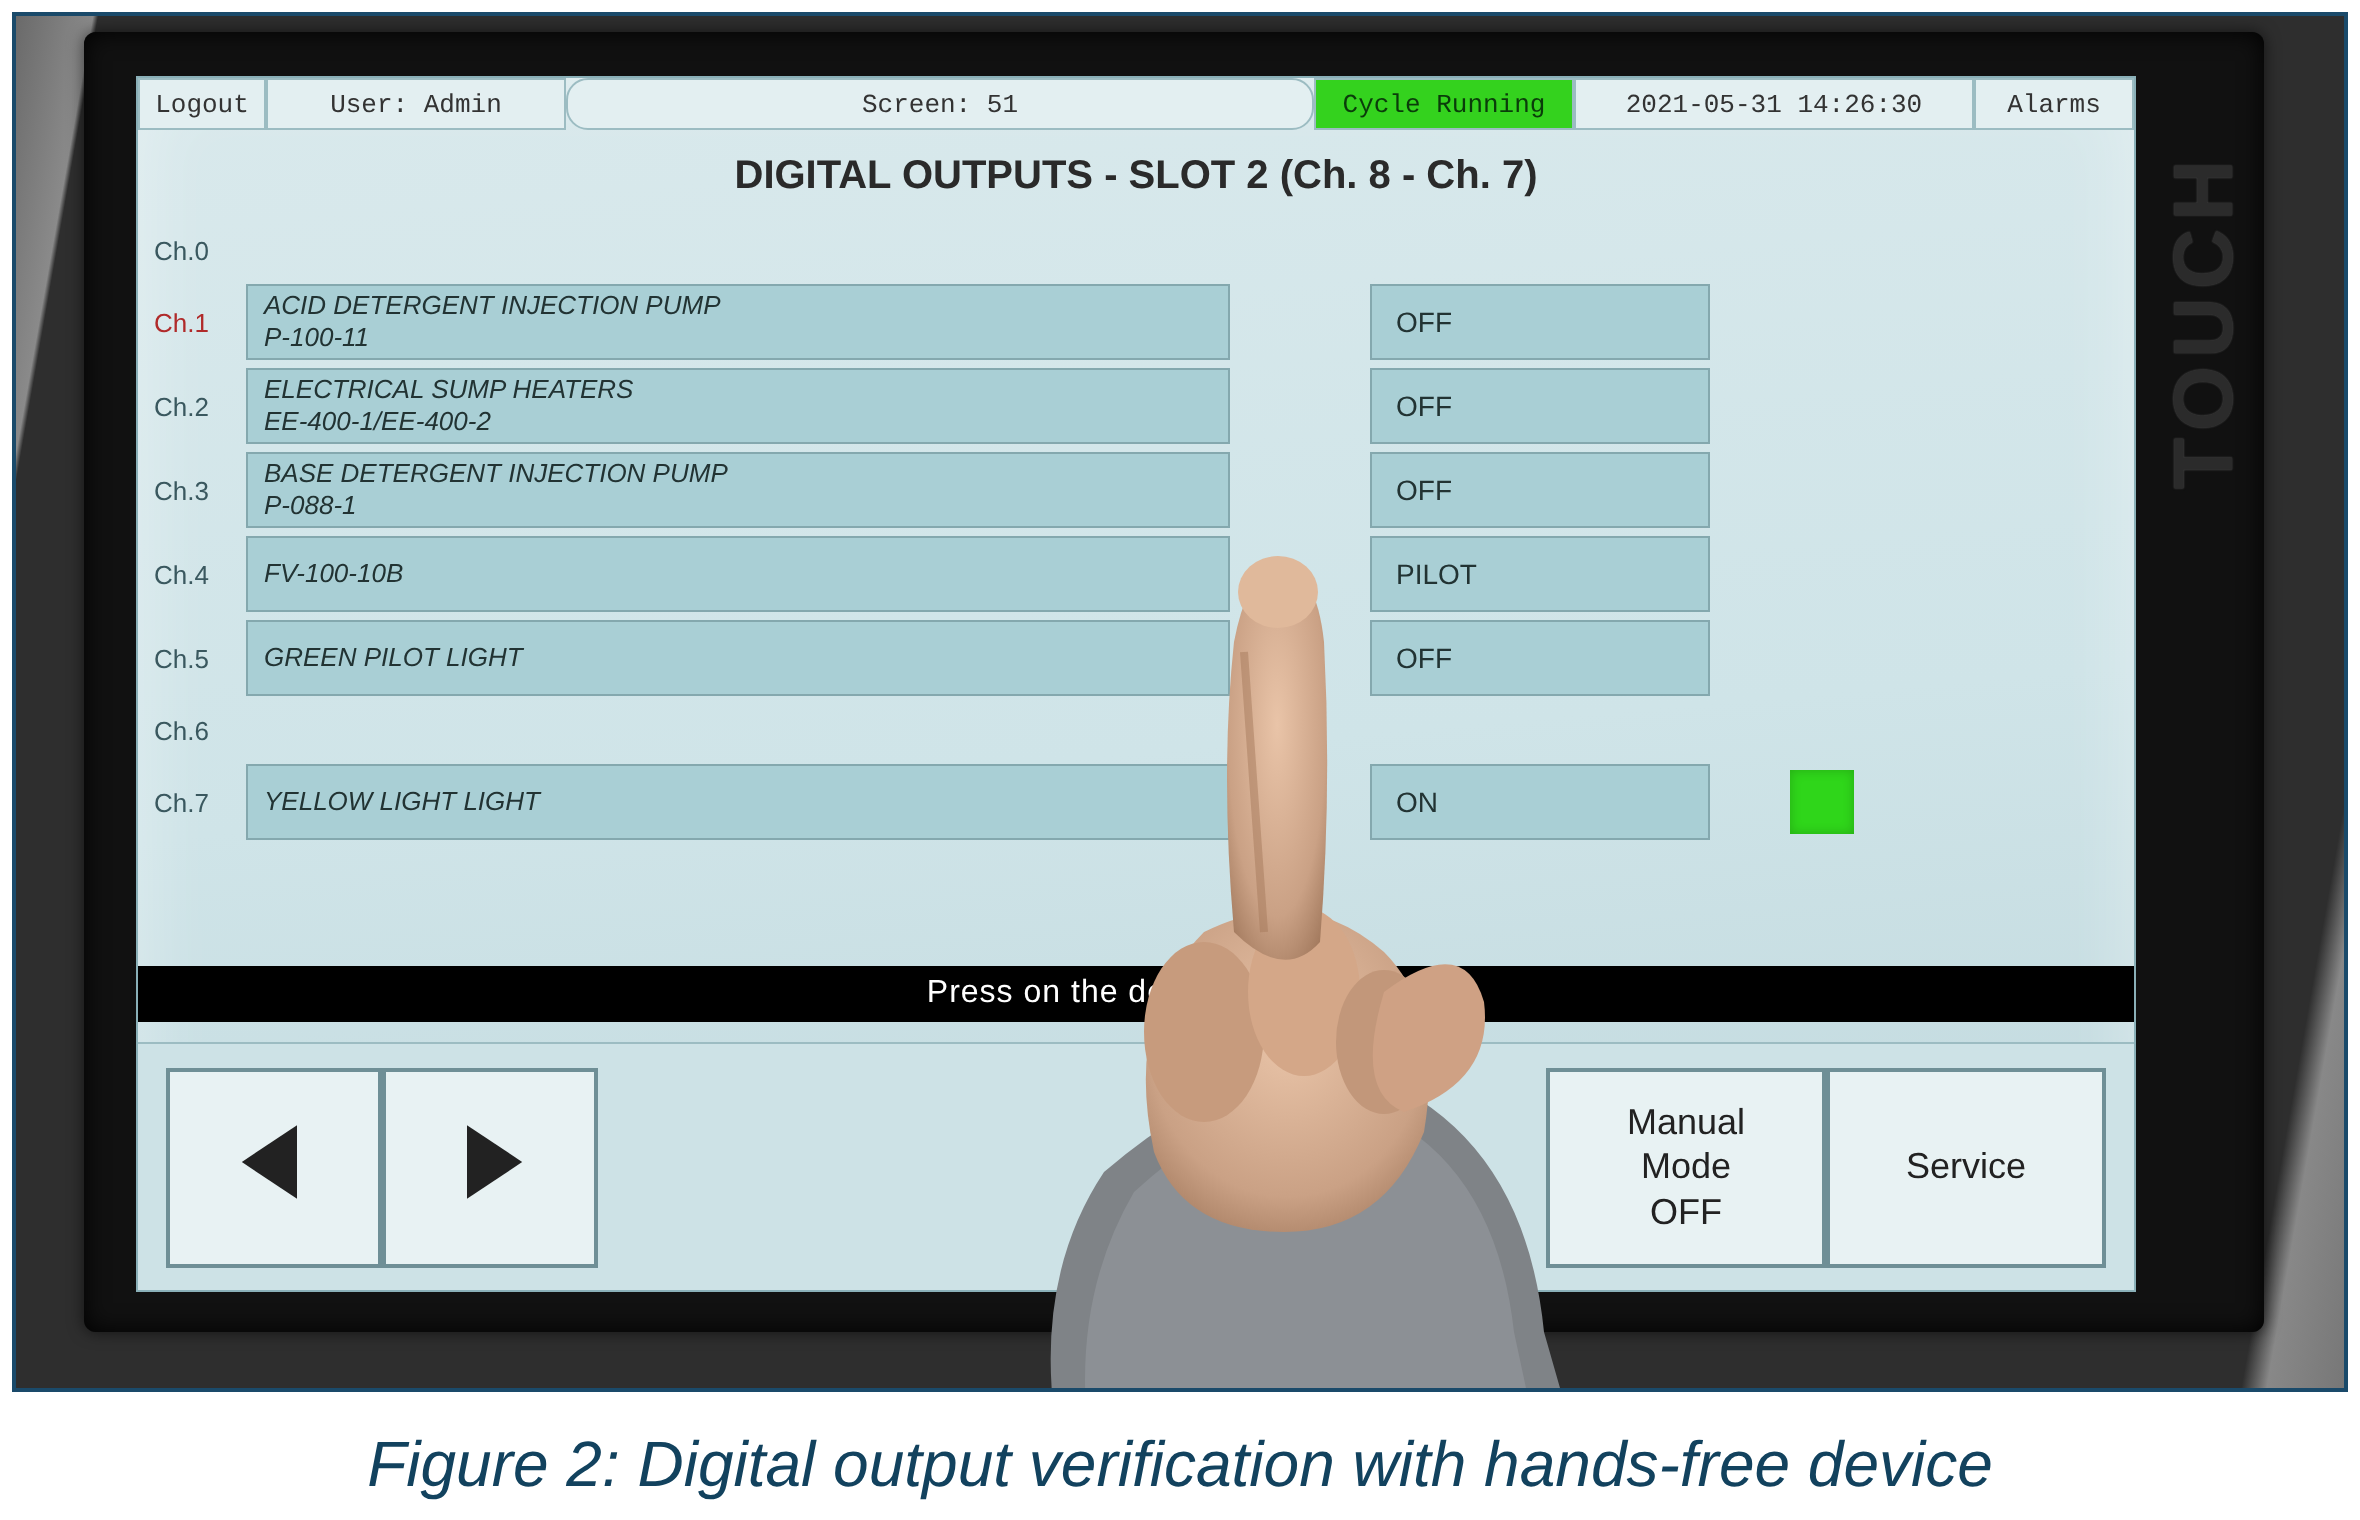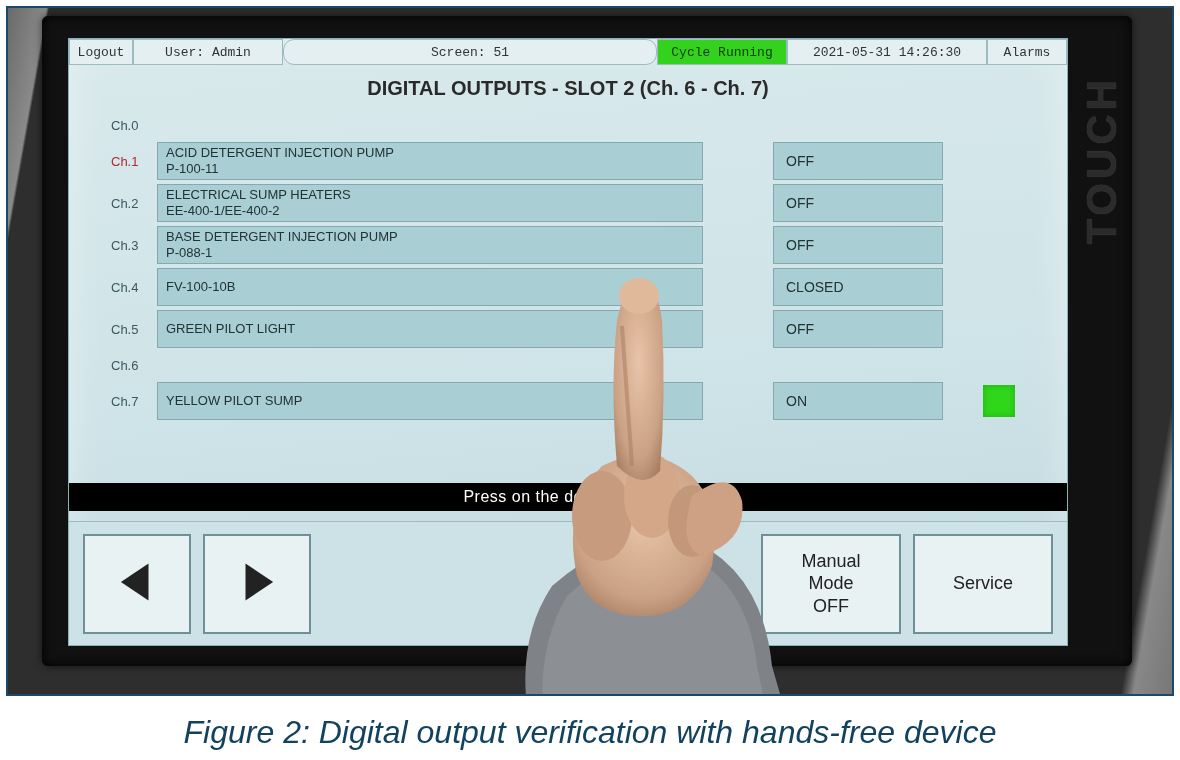--- a/index.html
+++ b/index.html
@@ -75,40 +75,40 @@
   .tb-time { width: 200px; }
   .tb-alarms { width: 80px; cursor:pointer;}
   .title {
     text-align:center;
     font-size: 20px;
     font-weight: bold;
     color:#2a2a2a;
     margin: 12px 0 12px 0;
   }
   
-  .rows { padding: 0 38px; }
+  .rows { padding: 0 4px; }
   .row { display:flex; align-items:stretch; height: 38px; margin-bottom: 4px;}
   .row.empty { height: 26px; }
   .ch-label {
     width: 50px;
     font-size: 13px;
     color:#3a585f;
     display:flex; align-items:center;
     padding-left:4px;
   }
   .ch-label.red { color:#b02a2a; font-weight:500;}
   .desc {
-    width: 546px;
+    width: 492px;
     background:#a9cfd5;
     border:1px solid #84a8ae;
     font-size: 13px;
     color:#233;
     padding: 3px 8px;
     line-height: 1.2;
-    display:flex; flex-direction:column; justify-content:center;
+    display:flex; flex-direction:column; justify-content:center;font-style:italic;
   }
   .gap { width: 70px; }
   .state {
     width: 170px;
     background:#a9cfd5;
     border:1px solid #84a8ae;
     font-size: 14px;
     color:#233;
     display:flex; align-items:center;
     padding-left:12px;
@@ -134,21 +134,20 @@
   
   .bottombar {
     position:absolute;
     left:0; right:0; bottom:0;
     height: 124px;
     background:#cde2e6;
     border-top:1px solid #9cbcc2;
     display:flex;
     align-items:center;
     padding: 10px 14px;
-    gap: 12px;
   }
   .navbtn {
     width: 108px; height: 100px;
     background:#e8f2f3;
     border:2px solid #6f8f96;
     display:flex; align-items:center; justify-content:center;
     cursor:pointer;
   }
   .navbtn svg { width:46px; height:46px; }
   .spacer { flex:1; }
@@ -191,21 +190,21 @@
 
         <div class="topbar">
           <div class="tb-logout">Logout</div>
           <div class="tb-user">User: Admin</div>
           <div class="tb-screen">Screen: 51</div>
           <div class="tb-status">Cycle Running</div>
           <div class="tb-time">2021-05-31 14:26:30</div>
           <div class="tb-alarms">Alarms</div>
         </div>
 
-        <div class="title">DIGITAL OUTPUTS - SLOT 2 (Ch. 6 - Ch. 7)</div>
+        <div class="title">DIGITAL OUTPUTS - SLOT 2 (Ch. 8 - Ch. 7)</div>
 
         <div class="rows" id="rows">
             <div class="row empty">
               <div class="ch-label">Ch.0</div>
             </div>
             <div class="row">
               <div class="ch-label red">Ch.1</div>
               <div class="desc">
                 <div>ACID DETERGENT INJECTION PUMP</div>
                 <div>P-100-11</div>
@@ -230,37 +229,37 @@
               </div>
               <div class="gap"></div>
               <div class="state">OFF</div>
             </div>
             <div class="row">
               <div class="ch-label">Ch.4</div>
               <div class="desc">
                 <div>FV-100-10B</div>
               </div>
               <div class="gap"></div>
-              <div class="state">CLOSED</div>
+              <div class="state">PILOT</div>
             </div>
             <div class="row">
               <div class="ch-label">Ch.5</div>
               <div class="desc">
                 <div>GREEN PILOT LIGHT</div>
               </div>
               <div class="gap"></div>
               <div class="state">OFF</div>
             </div>
             <div class="row empty">
               <div class="ch-label">Ch.6</div>
             </div>
             <div class="row">
               <div class="ch-label">Ch.7</div>
               <div class="desc">
-                <div>YELLOW PILOT SUMP</div>
+                <div>YELLOW LIGHT LIGHT</div>
               </div>
               <div class="gap"></div>
               <div class="state">ON</div>
               <div class="indicator on"></div>
             </div>
           </div>
 
         <div class="instr-strip">Press on the desired output</div>
 
         <div class="bottombar">

